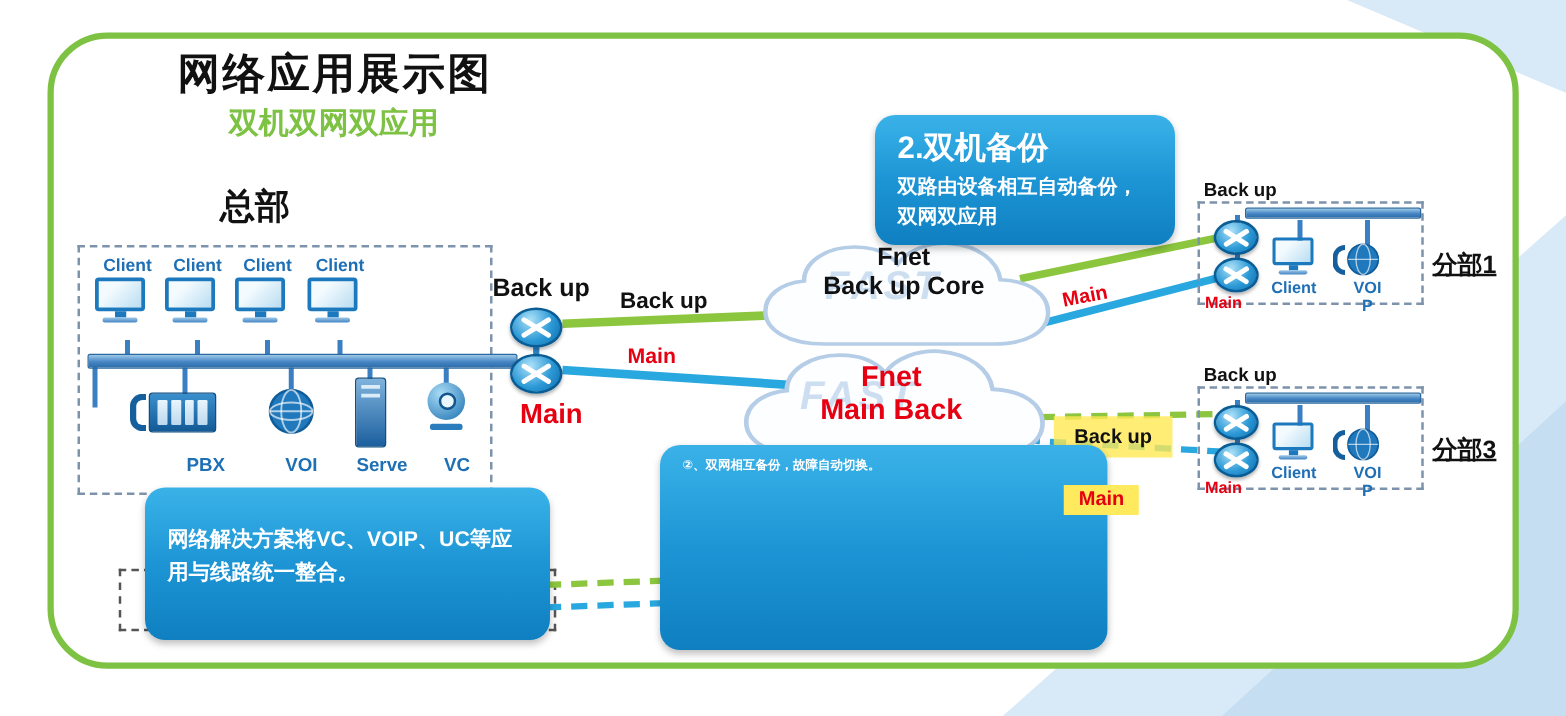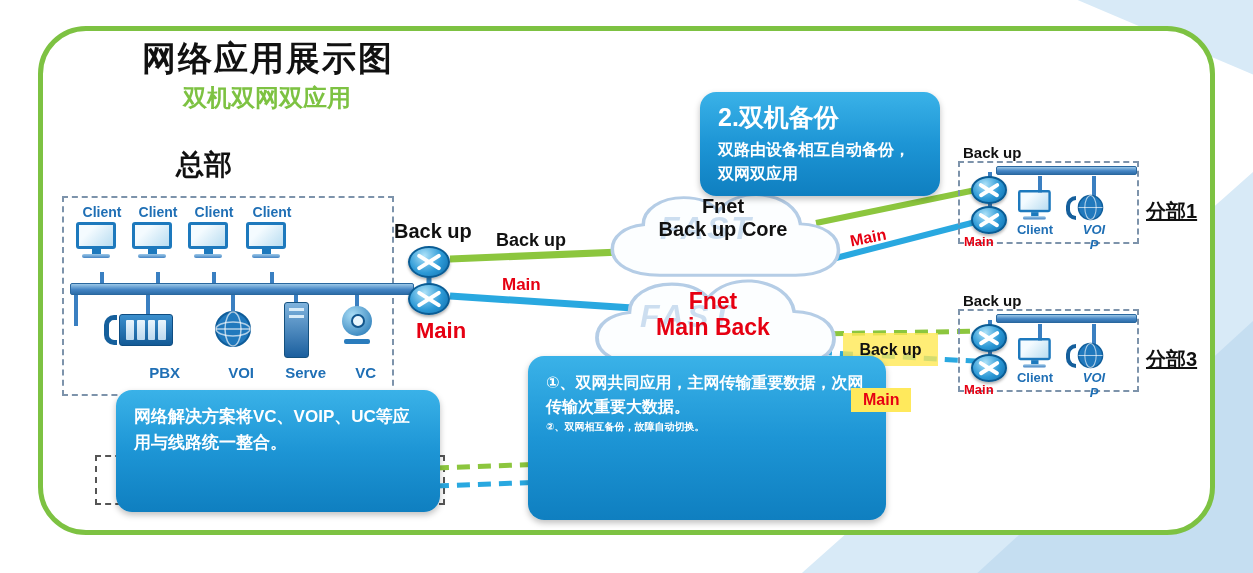--- a/index.html
+++ b/index.html
@@ -99,21 +99,21 @@
   .b-backup { position:absolute; left:5px; top:0; font-size:15px; font-weight:800; color:#111; }
   .b-box    { position:absolute; left:0; top:17px; width:181px; height:83px; border:2px dashed #7d93ab; }
   .b-bar    { position:absolute; left:38px; top:22px; width:141px; height:9px; }
   .b-main   { position:absolute; left:6px; top:90px; font-size:13px; font-weight:800; color:#E60012; }
   .b-title  { position:absolute; left:188px; top:54px; font-size:20px; font-weight:800; color:#111;text-decoration:underline; }
   .b-client { position:absolute; left:60px; top:46px; transform:scale(.82); transform-origin:top left; }
   .b-client-lbl { position:absolute; left:58px; top:79px; width:38px; font-size:13px; font-weight:700;
                   color:#1F6FB5; }
   .b-phone  { position:absolute; left:108px; top:50px; display:flex; align-items:center; gap:1px; }
   .b-voip-lbl { position:absolute; left:122px; top:79px; width:28px; font-size:13px; font-weight:700;
-                color:#1F6FB5;font-style:italic; }
+                color:#1F6FB5; }
 
   .hq-client { position:absolute; top:204px; width:52px; z-index:10; }
   .hq-client .dev-label { width:44px; margin:0 auto 2px; font-size:14px; font-weight:700; color:#1F6FB5; }
   .dev-lbl-row { position:absolute; font-size:15px; font-weight:700; color:#1F6FB5; text-align:right; z-index:15; }
   .pbx-group { position:absolute; left:104px; top:314px; display:flex; align-items:center; gap:2px; z-index:10; }
 </style>
 </head>
 <body>
 
 <div class="stage">
@@ -305,21 +305,20 @@
   <div class="chip-main">Main</div>
 
   <div class="loop-box"></div>
 
   <div class="callout" style="left:700px;top:92px;width:240px;height:104px;">
     <div class="c-title" style="font-size:25px;">2.双机备份</div>
     <div class="c-body" style="font-size:16px;margin-top:4px;">双路由设备相互自动备份，双网双应用</div>
   </div>
 
   <div class="callout" style="left:116px;top:390px;width:324px;height:122px;">
-    <div class="c-body" style="font-size:17px;margin-top:5px;">网络解决方案将VC、VOIP、UC等应用与线路统一整合。</div>
+    <div class="c-body" style="font-size:17px;margin-top:20px;">网络解决方案将VC、VOIP、UC等应用与线路统一整合。</div>
   </div>
 
   <div class="callout" style="left:528px;top:356px;width:358px;height:164px;">
-    <div class="c-body" style="font-size:16px;margin-top:6px;">①、双网共同应用，主网传输重要数据，次网传输次重要大数据。</div>
     <div class="c-body" style="font-size:10px;">②、双网相互备份，故障自动切换。</div>
   </div>
 
 </div>
 
 </body></html>

